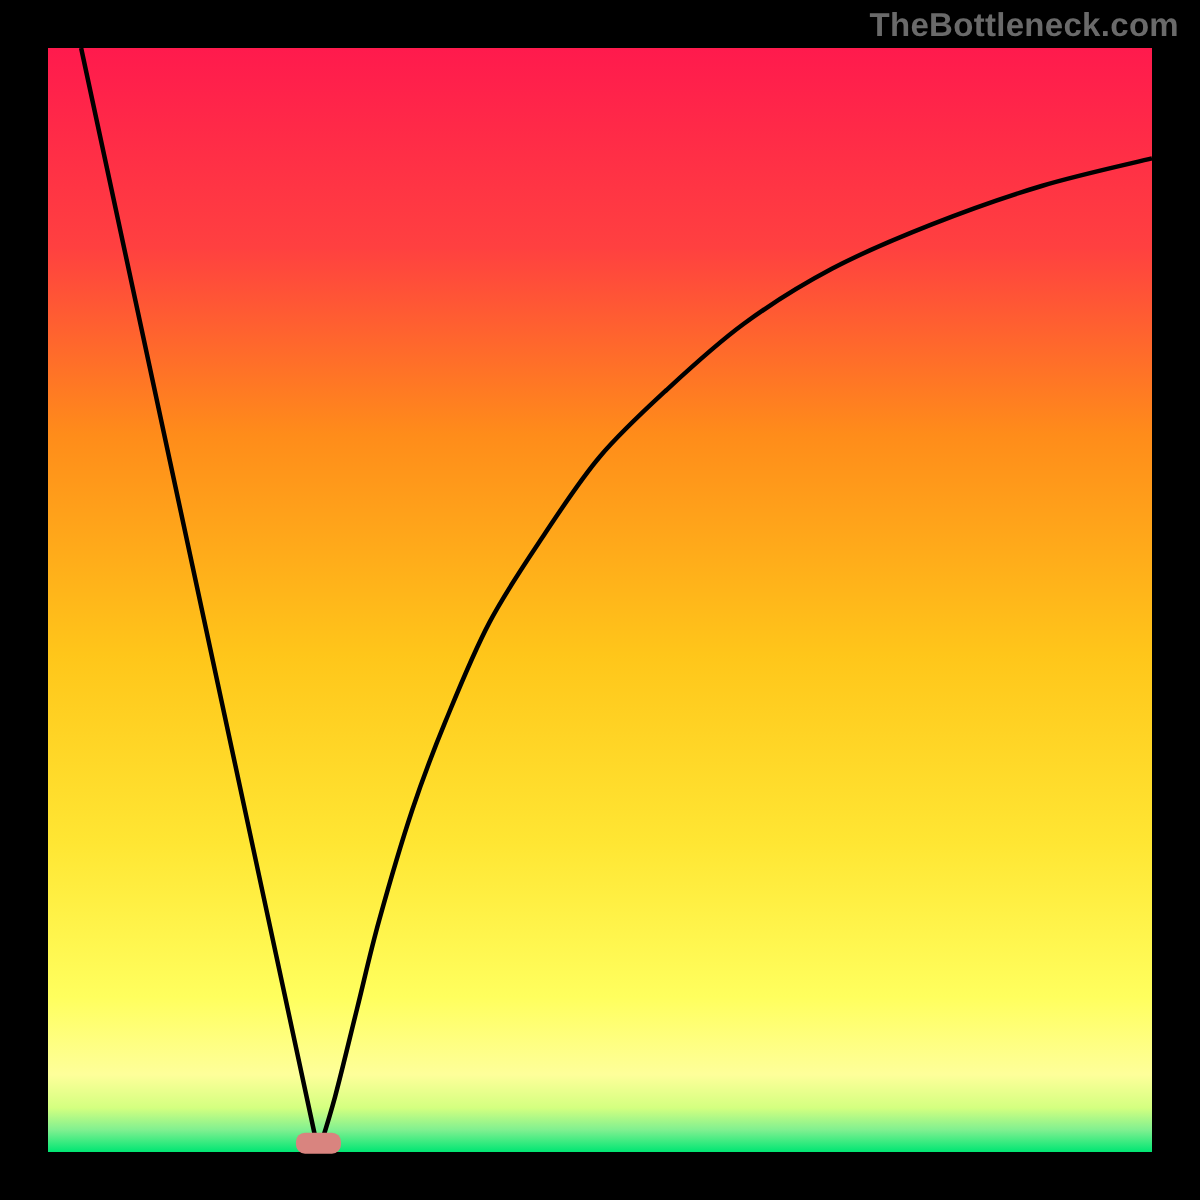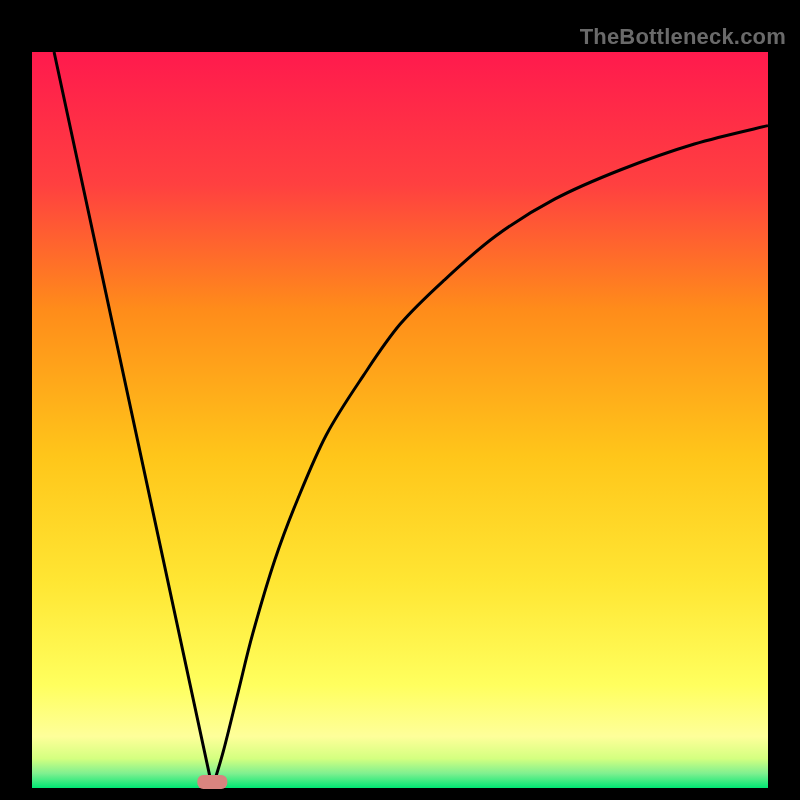--- a/index.html
+++ b/index.html
@@ -9,21 +9,20 @@
     height: 800px;
     background: #000;
     overflow: hidden;
     font-family: Arial, Helvetica, sans-serif;
   }
   .outer {
     width: 800px;
     height: 728px;
     background: #000;
     position: relative;
-    margin-top: 20px;
   }
   .watermark {
     position: absolute;
     top: 4px;
     right: 14px;
     color: #6a6a6a;
     font-size: 22px;
     font-weight: 600;
     letter-spacing: 0.2px;
     z-index: 10;

